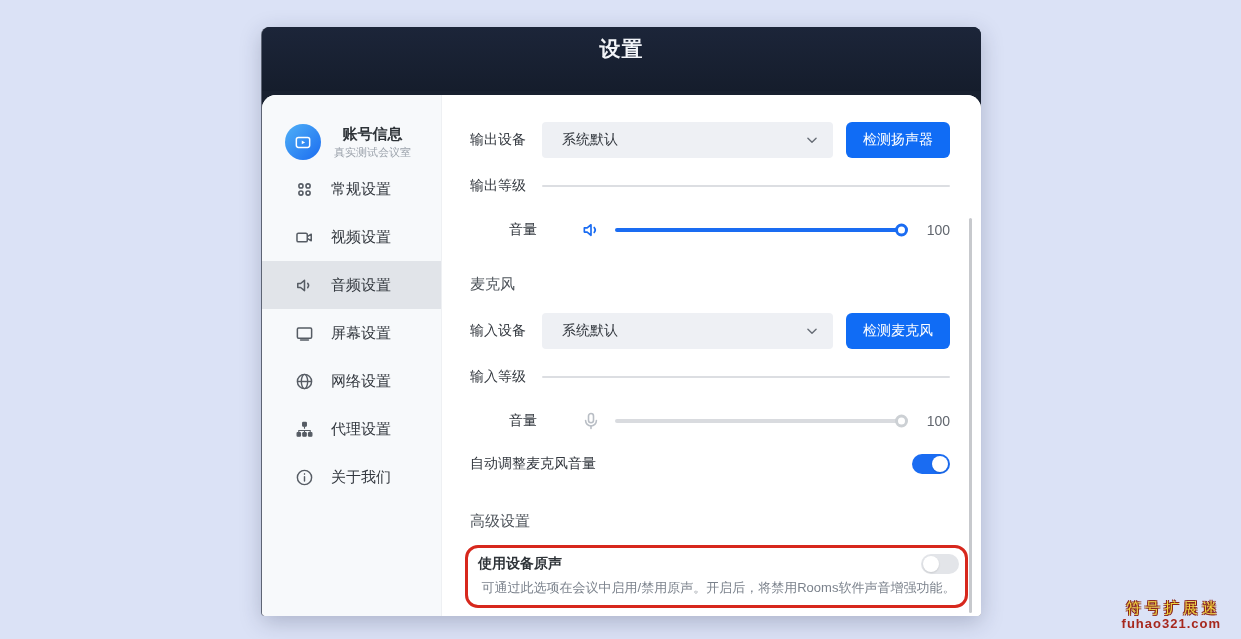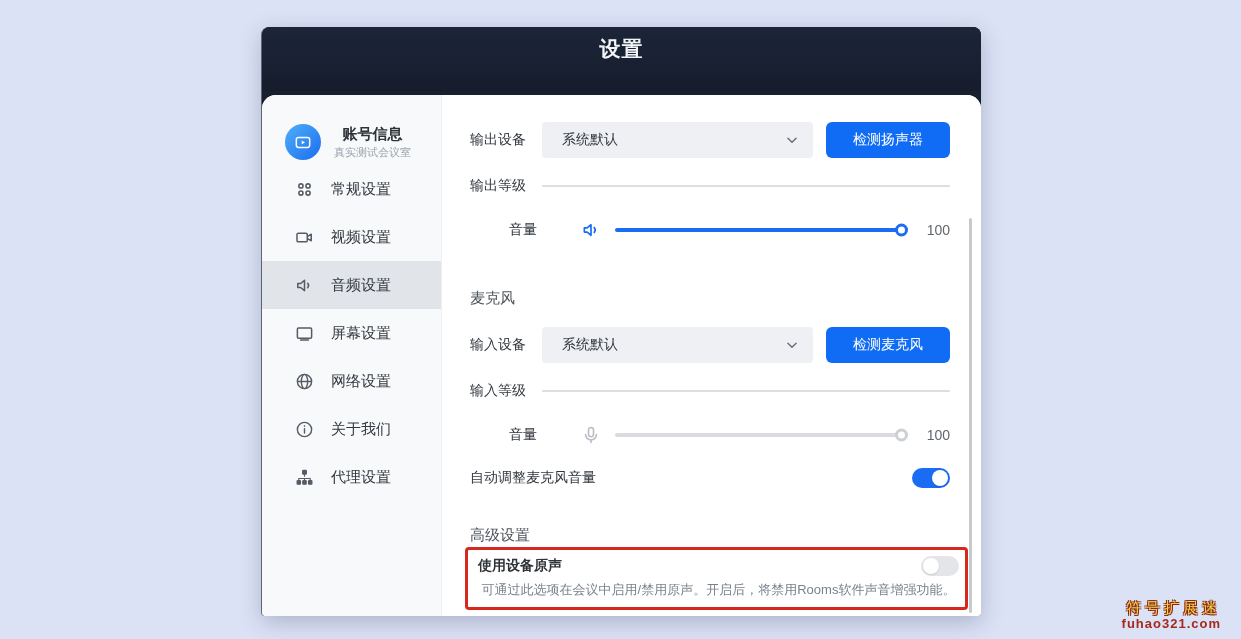--- a/index.html
+++ b/index.html
@@ -65,21 +65,21 @@
   .rlabel { width:72px; flex:none; font-size:14px; color:#33383f; }
 
   .device-row { height:36px; }
   .select {
     flex:1; height:36px; background:#eef0f4; border-radius:4px;
     display:flex; align-items:center; padding:0 14px 0 20px; cursor:pointer;
   }
   .select .sel-val { flex:1; font-size:14px; color:#33383f; }
   .select .chev { width:14px; height:14px; color:#676d76; display:flex; }
   .btn {
-    width:124px; height:36px; margin-left:13px; flex:none;
+    width:104px; height:36px; margin-left:13px; flex:none;
     background:#106cf5; color:#ffffff; font-size:14px;
     border:none; border-radius:6px; cursor:pointer;
     font-family:inherit;
   }
 
   .level-row { height:14px; margin-top:21px; }
   .level-line { flex:1; height:2px; background:#dcdee2; border-radius:1px; }
 
   .volume-row { height:24px; margin-top:25px;margin-left:39px; }
   .vol-icon { width:20px; height:20px; display:flex; flex:none; }
@@ -90,40 +90,40 @@
   .slider.gray { background:#d9dbdf; }
   .knob {
     position:absolute; right:-2px; top:50%; transform:translateY(-50%);
     width:13px; height:13px; border-radius:50%; background:#fff; cursor:pointer;
   }
   .slider.blue .knob { border:3px solid #1a6cf2; }
   .slider.gray .knob { border:3px solid #ccd0d4; }
   .vol-val { width:34px; text-align:right; font-size:14px; color:#61666e; flex:none; }
 
   .section-title { margin-top:33px; font-size:15px; color:#4d535a; }
-  .section-title.mic { margin-top:47px; }
+  .section-title.mic { margin-top:33px; }
   .section-title.adv { margin-top:37px; }
   .after-title { margin-top:19px; }
 
   .toggle-row { height:22px; margin-top:20px; }
   .toggle-row .spacer { flex:1; }
 
   .toggle { width:38px; height:20px; border-radius:10px; position:relative; cursor:pointer; flex:none; }
   .toggle.on { background:#1a6cf2; }
   .toggle.off { background:#e3e5e9; }
   .toggle .tknob {
     position:absolute; top:2px; width:16px; height:16px; border-radius:50%; background:#fff;
     box-shadow:0 1px 2px rgba(0,0,0,.12);
   }
   .toggle.on .tknob { right:2px; }
   .toggle.off .tknob { left:2px; }
 
   .red-box {
-    margin:2px -18px 0 -5px;
-    border:3px solid #d7281d; border-radius:4px;
+    margin:14px -18px 0 -5px;
+    border:3px solid #d7281d; border-radius:13px;
     padding:5px 6px 8px 10px;
   }
   .red-box .head { display:flex; align-items:center; height:22px; }
   .red-box .head .lbl { font-size:14px; font-weight:bold; color:#2e3338; flex:1; }
   .red-box .desc { font-size:13px; color:#7b828c; margin-top:4px; line-height:1.35;text-align:center; }
 
   .scrollbar {
     position:absolute; right:9px; top:123px; width:3px; height:395px;
     background:#c7c9cd; border-radius:2px; cursor:pointer;
   }
@@ -215,40 +215,40 @@
               <circle cx="12" cy="12" r="9"></circle>
               <ellipse cx="12" cy="12" rx="4" ry="9"></ellipse>
               <path d="M3.4 12h17.2"></path>
             </svg>
           </span>
           <span class="lbl">网络设置</span>
         </div>
 
         <div class="side-item">
           <span class="icon">
-            <svg viewBox="0 0 24 24" fill="none" stroke="currentColor" stroke-width="1.8">
-              <circle cx="12" cy="12" r="9"></circle>
-              <path d="M12 11v5.5" stroke-linecap="round"></path>
-              <circle cx="12" cy="7.6" r="0.6" fill="currentColor" stroke-width="1.2"></circle>
-            </svg>
-          </span>
-          <span class="lbl">关于我们</span>
-        </div>
-
-        <div class="side-item">
-          <span class="icon">
             <svg viewBox="0 0 24 24" fill="currentColor" stroke="currentColor" stroke-width="1.4">
               <rect x="9.6" y="3" width="4.8" height="4.8" rx="0.8"></rect>
               <rect x="2.6" y="16" width="4.4" height="4.4" rx="0.8"></rect>
               <rect x="9.8" y="16" width="4.4" height="4.4" rx="0.8"></rect>
               <rect x="17" y="16" width="4.4" height="4.4" rx="0.8"></rect>
               <path d="M12 7.8v3.4M4.8 16v-2.8h14.4V16M12 13.2V16" fill="none"></path>
             </svg>
           </span>
           <span class="lbl">代理设置</span>
+        </div>
+
+        <div class="side-item">
+          <span class="icon">
+            <svg viewBox="0 0 24 24" fill="none" stroke="currentColor" stroke-width="1.8">
+              <circle cx="12" cy="12" r="9"></circle>
+              <path d="M12 11v5.5" stroke-linecap="round"></path>
+              <circle cx="12" cy="7.6" r="0.6" fill="currentColor" stroke-width="1.2"></circle>
+            </svg>
+          </span>
+          <span class="lbl">关于我们</span>
         </div>
 
       </div>
 
       <div class="main">
 
         <div class="row device-row">
           <span class="rlabel">输出设备</span>
           <div class="select">
             <span class="sel-val">系统默认</span>

